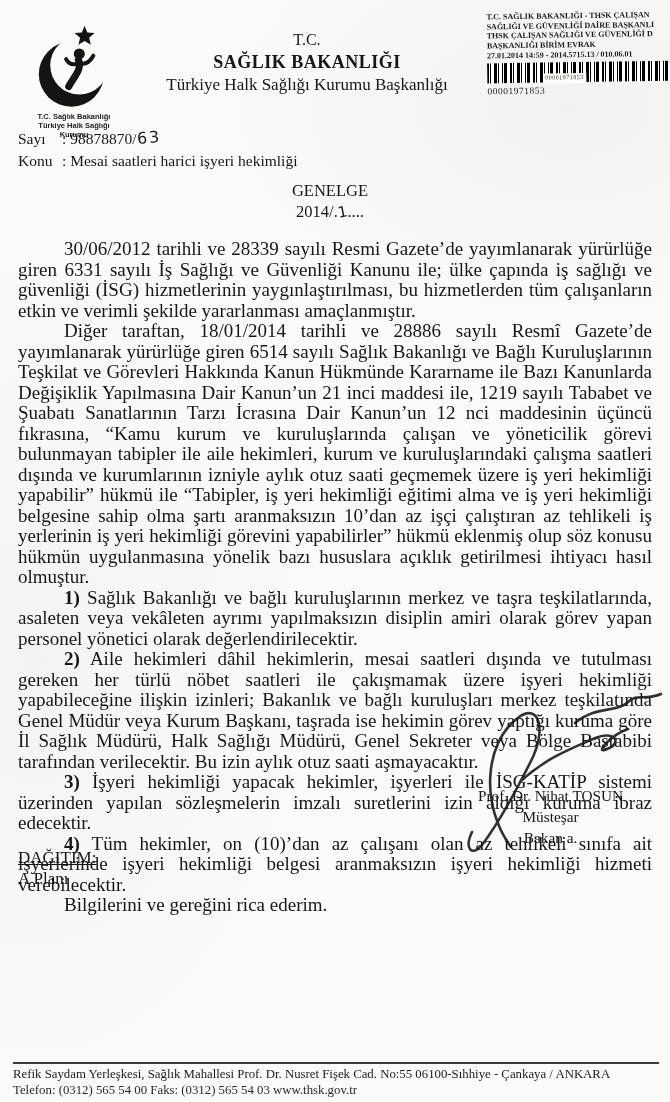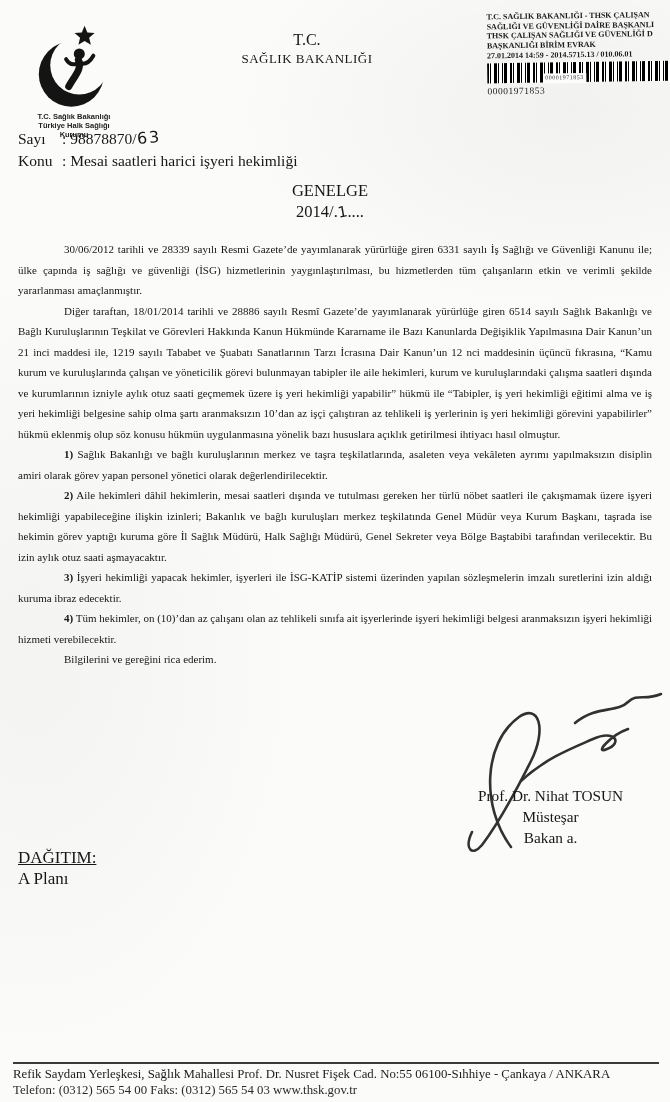--- a/index.html
+++ b/index.html
@@ -12,38 +12,38 @@
     font-family:"Liberation Serif", serif;
     color:#161616;
   }
   .abs{position:absolute;}
   
   .logo{left:22px;top:24px;width:104px;text-align:center;}
   .logo svg{display:block;margin:0 auto;}
   .logo-caption{font-family:"Liberation Sans",sans-serif;font-weight:bold;font-size:7.5px;line-height:9px;color:#222;}
   .letterhead{left:118px;top:30px;width:378px;text-align:center;line-height:1.3;}
   .lh-tc{font-size:16px;}
-  .lh-ministry{font-size:13px;letter-spacing:.5px;}
+  .lh-ministry{font-size:18px;letter-spacing:.5px;font-weight:bold;}
   .lh-inst{font-size:17px;}
   
   .stamp{left:487px;top:11px;width:200px;transform:rotate(-.8deg);font-size:8px;line-height:9.5px;font-weight:bold;color:#1c1c1c;white-space:nowrap;}
   .stamp-date{font-weight:bold;margin-top:1px;}
   .barcode{position:relative;margin-top:2px;width:192px;height:20px;
     background:repeating-linear-gradient(90deg,#000 0 2px,#fff 2px 3px,#000 3px 4px,#fff 4px 7px,#000 7px 10px,#fff 10px 11px,#000 11px 12px,#fff 12px 15px,#000 15px 16px,#fff 16px 17px,#000 17px 20px,#fff 20px 23px);}
   .barcode-tiny{position:absolute;left:56px;bottom:-1px;background:#fdfdfc;font-size:6px;letter-spacing:.5px;font-weight:normal;color:#333;padding:0 2px;}
   .stamp-number{font-weight:normal;font-size:9.5px;margin-top:4px;letter-spacing:.5px;}
   
   .meta{left:18px;top:128px;font-size:15.5px;line-height:22px;}
   .meta-label{display:inline-block;width:44px;}
   .hand{display:inline-block;font-family:"DejaVu Sans",sans-serif;font-size:16px;transform:rotate(-5deg) translateY(-1px);letter-spacing:2px;}
   
   .genelge{left:0;top:180px;width:660px;text-align:center;font-size:16.5px;line-height:21px;}
   .genelge-no .hand{font-size:15px;transform:rotate(-10deg);letter-spacing:0;}
   
-  .bodytext{left:18px;top:239px;width:634px;font-size:11px;line-height:20.5px;text-align:justify;}
+  .bodytext{left:18px;top:239px;width:634px;font-size:19px;line-height:20.5px;text-align:justify;}
   .bodytext p{margin:0;text-indent:46px;}
   .bodytext b{font-weight:bold;}
   
   .sigblock{left:438px;top:785px;width:225px;text-align:center;font-size:15.3px;line-height:21px;}
   .signature-svg{left:425px;top:685px;pointer-events:none;}
   
   .dagitim{left:18px;top:847px;font-size:17px;line-height:21px;}
   .dagitim-heading{text-decoration:underline;}
   
   .footer{left:13px;top:1062px;width:646px;border-top:2px solid #3a3a3a;padding-top:3px;font-size:12.8px;line-height:15.5px;color:#1b1b1b;}
@@ -67,20 +67,21 @@
   <div class="logo-caption">
     <div>T.C. Sağlık Bakanlığı</div>
     <div>Türkiye Halk Sağlığı</div>
     <div>Kurumu</div>
   </div>
 </div>
 
 <div class="abs letterhead">
   <div class="lh-tc">T.C.</div>
   <div class="lh-ministry">SAĞLIK BAKANLIĞI</div>
+  <div class="lh-inst">Türkiye Halk Sağlığı Kurumu Başkanlığı</div>
 </div>
 
 <div class="abs stamp">
   <div>T.C. SAĞLIK BAKANLIĞI - THSK ÇALIŞAN</div>
   <div>SAĞLIĞI VE GÜVENLİĞİ DAİRE BAŞKANLI</div>
   <div>THSK ÇALIŞAN SAĞLIĞI VE GÜVENLİĞİ D</div>
   <div>BAŞKANLIĞI BİRİM EVRAK</div>
   <div class="stamp-date">27.01.2014 14:59 - 2014.5715.13 / 010.06.01</div>
   <div class="barcode">
     <span class="barcode-tiny">00001971853</span>

